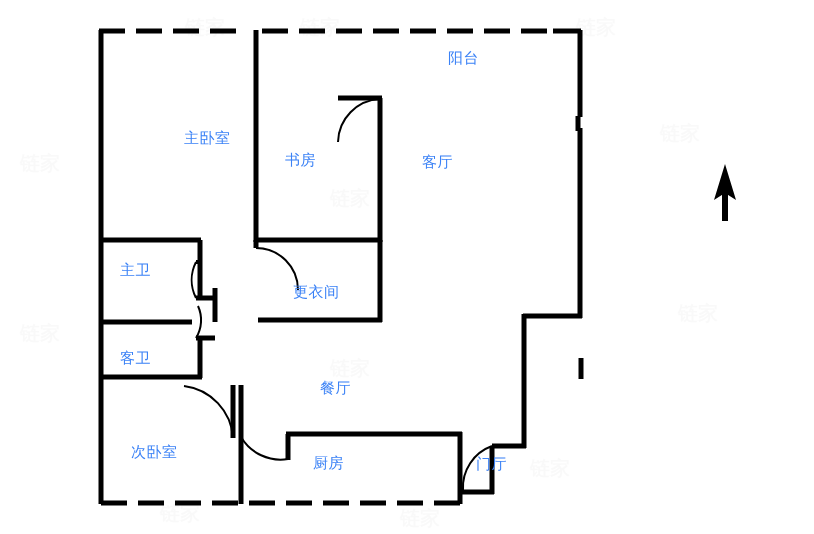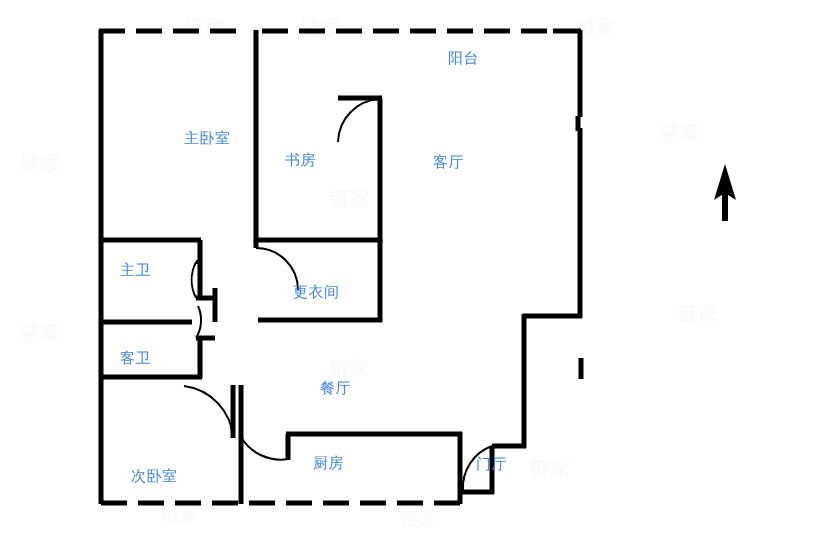--- a/index.html
+++ b/index.html
@@ -123,26 +123,26 @@
 
     <g fill="#000000">
       <rect x="722" y="186" width="6" height="35"></rect>
       <polygon points="725,164 736,200 725,193 714,200"></polygon>
     </g>
   </svg>
 
   <div class="room-label" style="left:144px; top:130px;margin-left:40px;">主卧室</div>
   <div class="room-label" style="left:285px; top:152px;">书房</div>
   <div class="room-label" style="left:448px; top:50px;">阳台</div>
-  <div class="room-label" style="left:433px; top:154px;">客厅</div>
+  <div class="room-label" style="left:422px; top:154px;">客厅</div>
   <div class="room-label" style="left:120px; top:262px;">主卫</div>
   <div class="room-label" style="left:120px; top:350px;">客卫</div>
   <div class="room-label" style="left:293px; top:284px;">更衣间</div>
   <div class="room-label" style="left:320px; top:380px;">餐厅</div>
-  <div class="room-label" style="left:131px; top:468px;">次卧室</div>
+  <div class="room-label" style="left:131px; top:444px;">次卧室</div>
   <div class="room-label" style="left:313px; top:455px;">厨房</div>
   <div class="room-label" style="left:476px; top:456px;">门厅</div>
 
   <div class="watermark" style="left:20px;  top:150px;">链家</div>
   <div class="watermark" style="left:20px;  top:320px;">链家</div>
   <div class="watermark" style="left:185px; top:14px;">链家</div>
   <div class="watermark" style="left:300px; top:14px;">链家</div>
   <div class="watermark" style="left:576px; top:14px;">链家</div>
   <div class="watermark" style="left:660px; top:120px;">链家</div>
   <div class="watermark" style="left:678px; top:300px;">链家</div>

